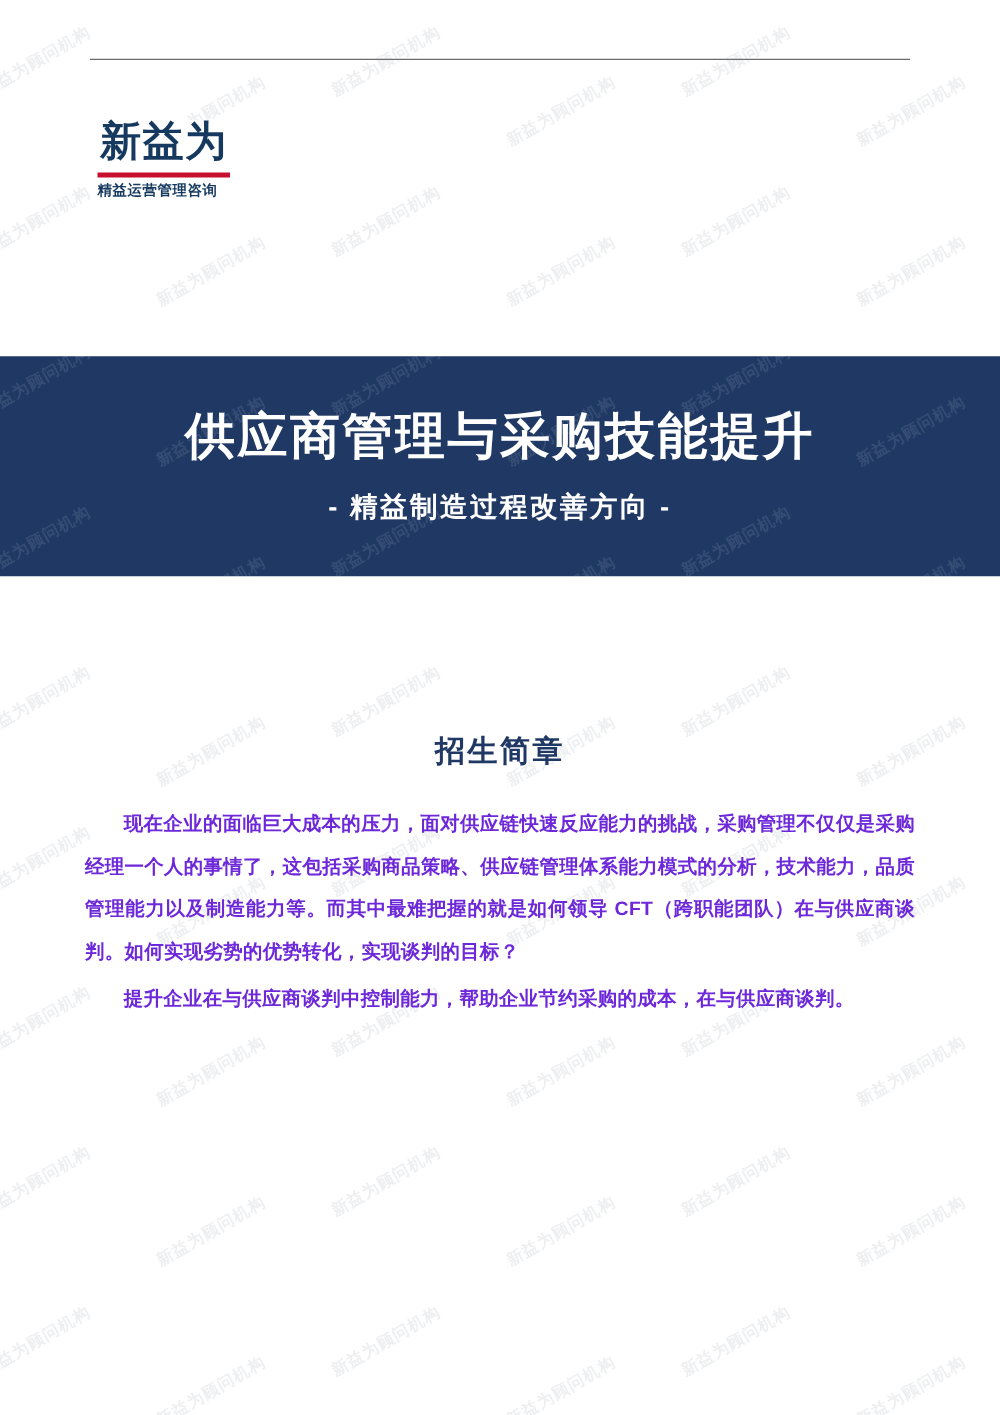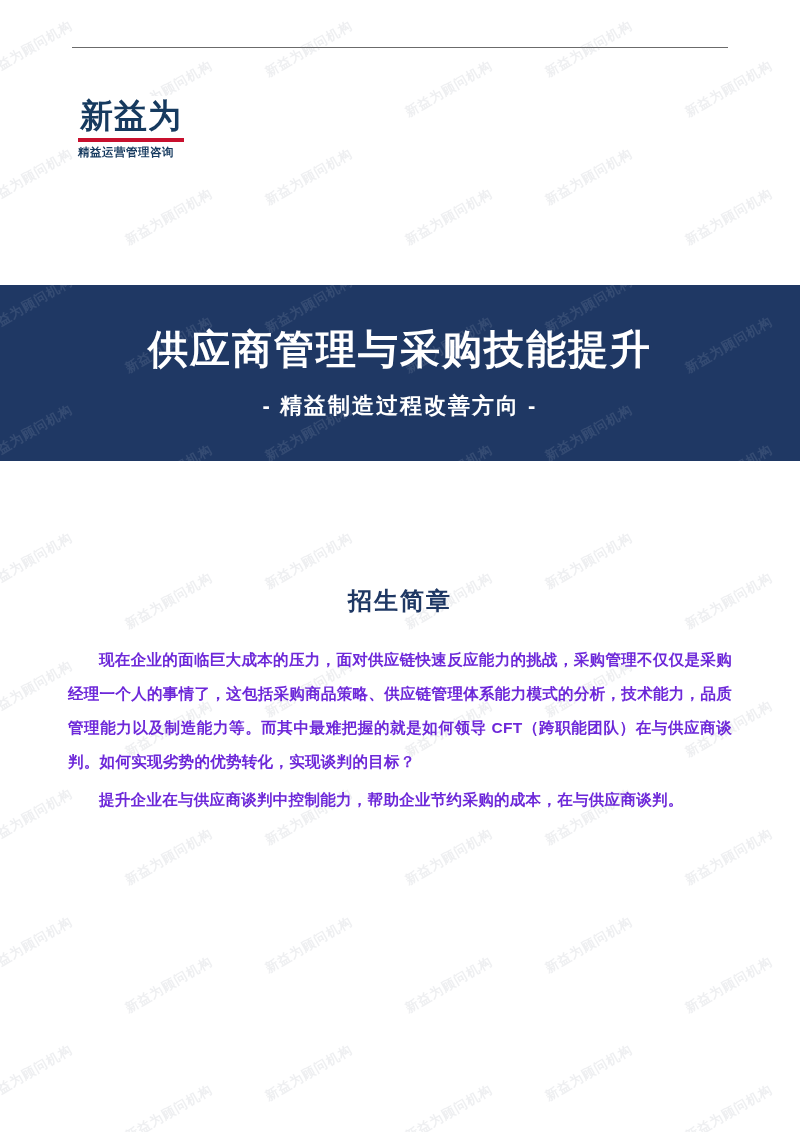--- a/index.html
+++ b/index.html
@@ -63,21 +63,21 @@
     width: 132px;
     z-index: 6;
   }
   .logo-main {
     background: #ffffff;
     border-bottom: 4px solid #c8102e;
     padding: 0 2px 2px 2px;
     display: inline-block;
   }
   .logo-chars {
-    font-family: Liberation Sans, sans-serif;
+    font-family: Liberation Mono, monospace;
     font-weight: bold;
     font-size: 33px;
     line-height: 40px;
     color: #163a5f;
     letter-spacing: 1px;
     white-space: nowrap;
   }
   .logo-sub {
     margin-top: 3px;
     font-size: 11.5px;

